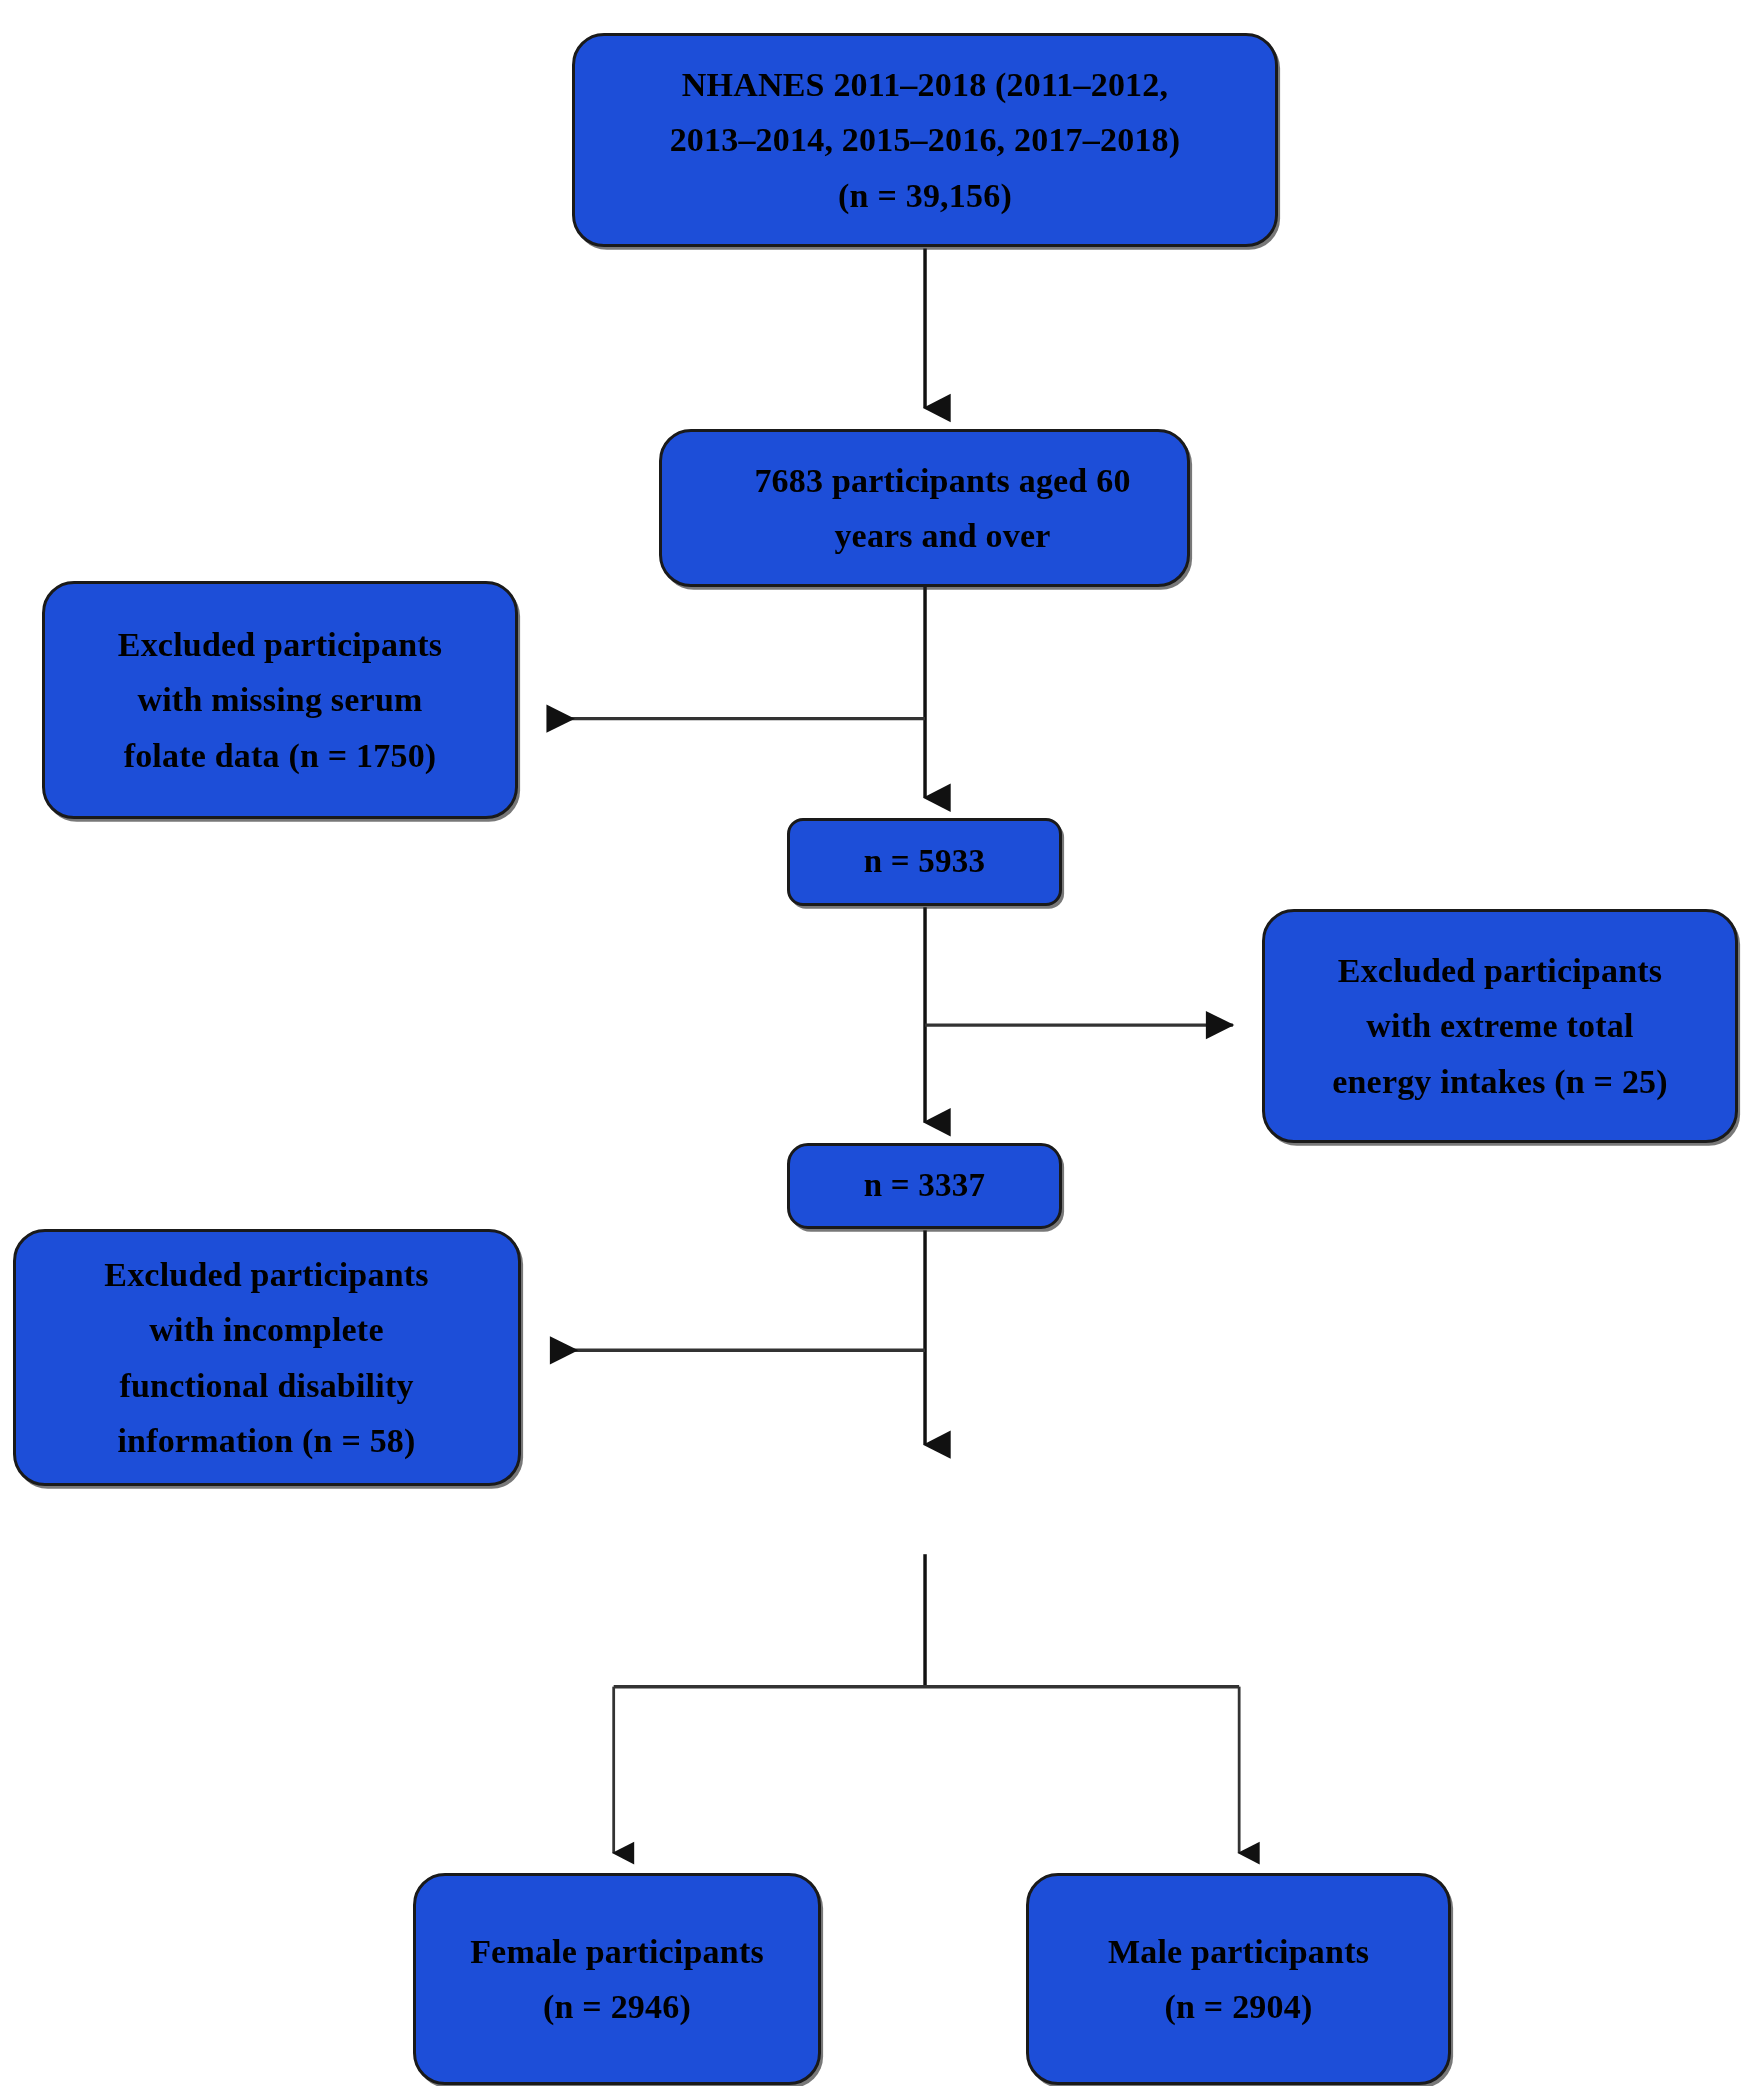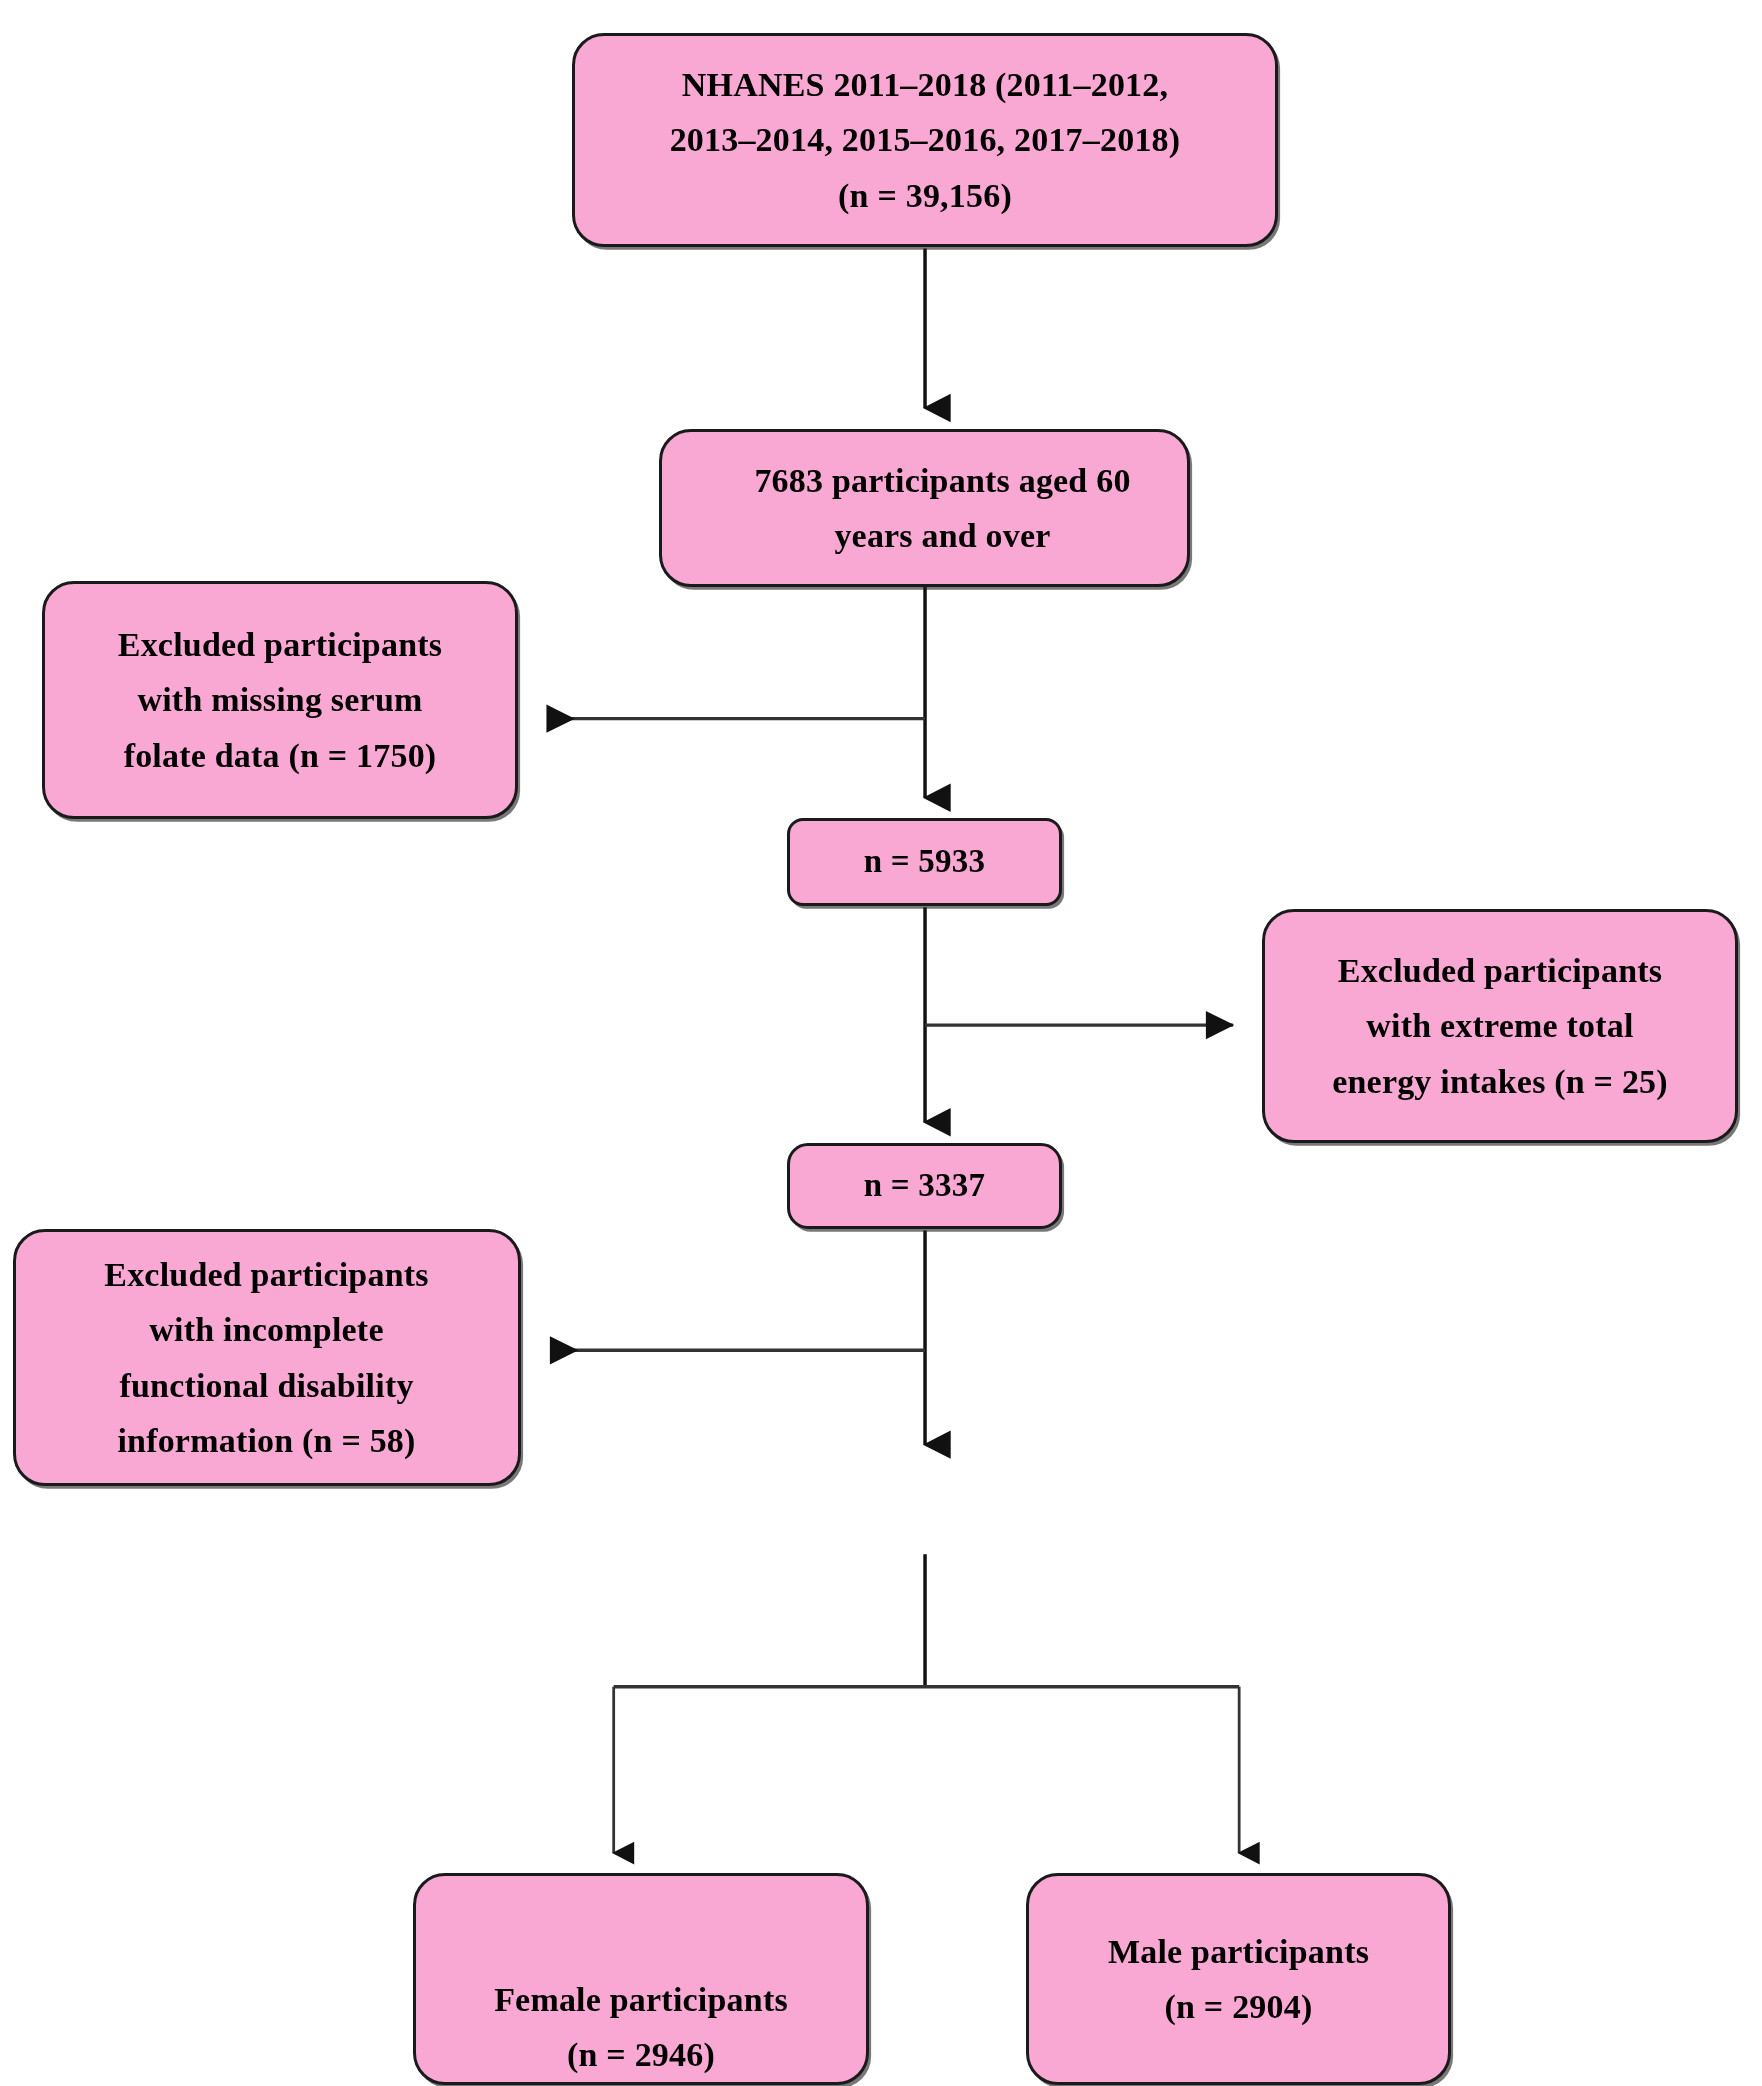--- a/index.html
+++ b/index.html
@@ -17,21 +17,21 @@
   svg#wires{
     position:absolute;
     left:0; top:0;
     width:1762px;
     height:2087px;
     pointer-events:none;
   }
   .node{
     position:absolute;
     box-sizing:border-box;
-    background:#f9a8d4;
+    background:#1d4ed8;
     border:3.5px solid #1a1a1a;
     border-radius:32px;
     display:flex;
     align-items:center;
     justify-content:center;
     text-align:center;
     font-weight:bold;
     line-height:1.62;
     letter-spacing:0.2px;
     box-shadow: 2.8px 3.5px 0 -0.7px rgba(30,30,30,0.60);
@@ -44,21 +44,21 @@
   }
   
   #node-source      { left:572px;  top:33px;   width:706px; height:214px; font-size:34px; }
   #node-aged60      { left:659px;  top:429px;  width:531px;  height:158px; font-size:34px;padding-left:36px; }
   #node-excl-folate { left:42px;   top:581px;  width:476px;  height:238px; font-size:34px; }
   #node-n5933       { left:787px; top:818px; width:275px;  height:88px; font-size:33px; border-radius:16px;}
   #node-excl-energy { left:1262px; top:909px; width:476px;  height:234px; font-size:34px; }
   #node-n5908       { left:787px; top:1143px; width:275px;  height:86px; font-size:33px; border-radius:21px;}
   #node-excl-disab  { left:12.5px;   top:1229px; width:508px;  height:257px; font-size:34px; }
   #node-n5850       { left:787px; top:1466px; width:275px;  height:87px; font-size:33px; border-radius:21px;}
-  #node-female      { left:413px;  top:1873px; width:456px;  height:212px; font-size:34px;align-items:flex-end; }
+  #node-female      { left:413px;  top:1873px; width:408px;  height:212px; font-size:34px; }
   #node-male        { left:1026px; top:1873px; width:425px;  height:212px; font-size:34px; }
 </style>
 </head>
 <body>
 
 <div id="canvas">
 
   <svg id="wires" viewBox="0 0 2541 3009">
     <defs>
       <marker id="arrow-down" markerWidth="9" markerHeight="9" refX="4.5" refY="8" orient="auto" markerUnits="strokeWidth">

